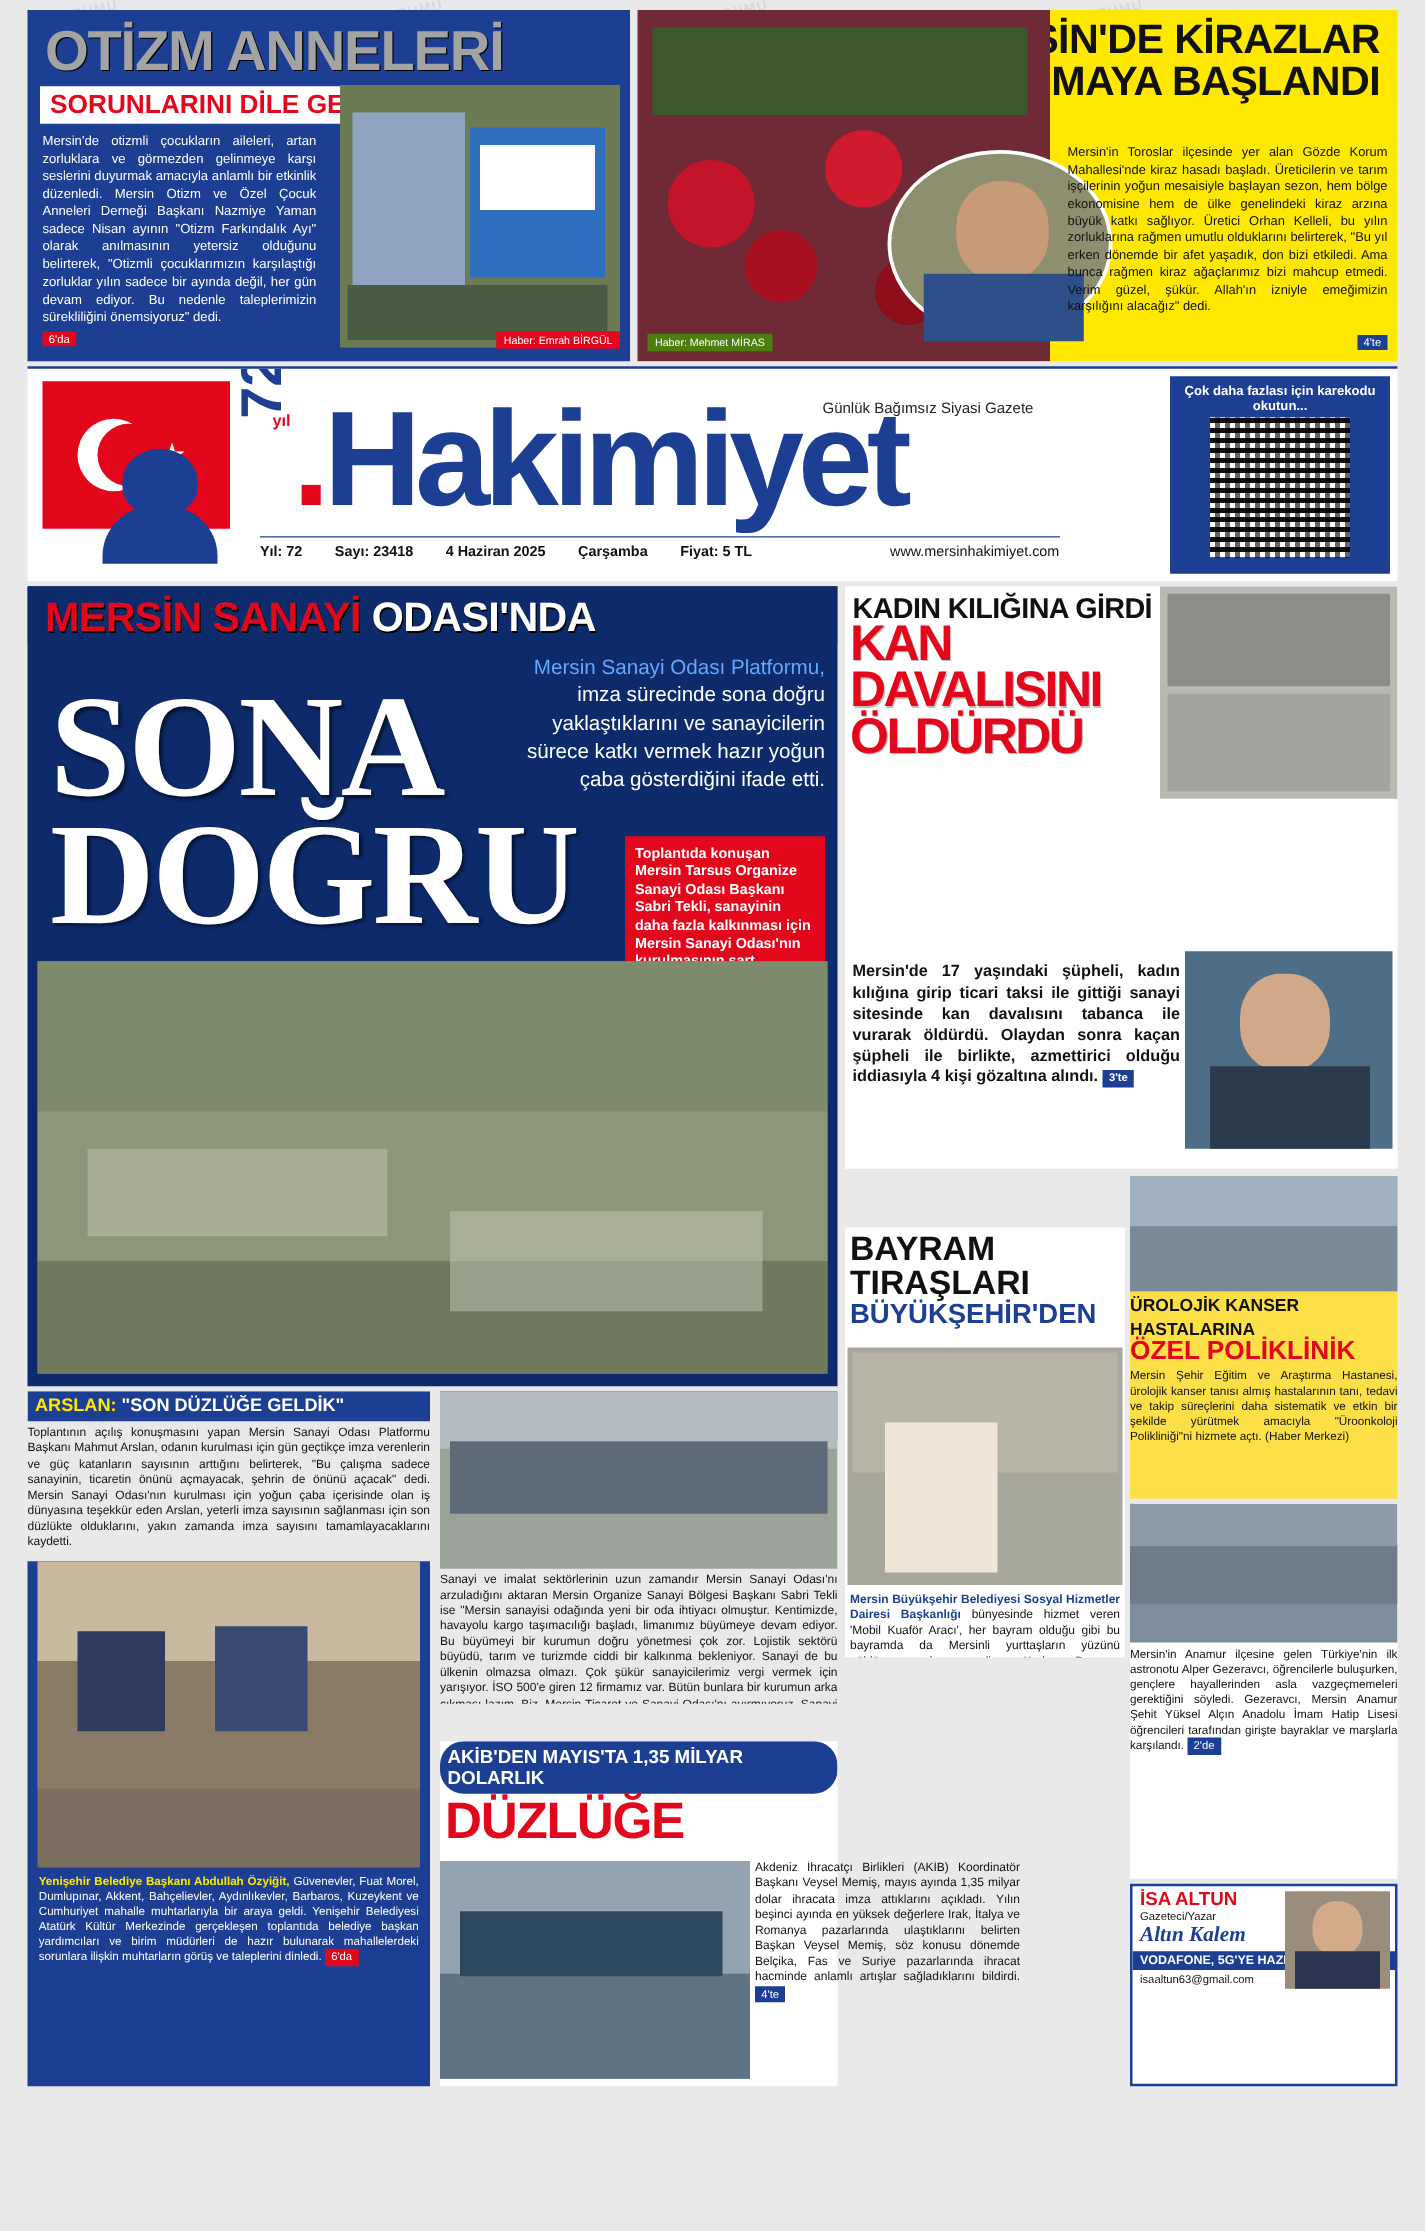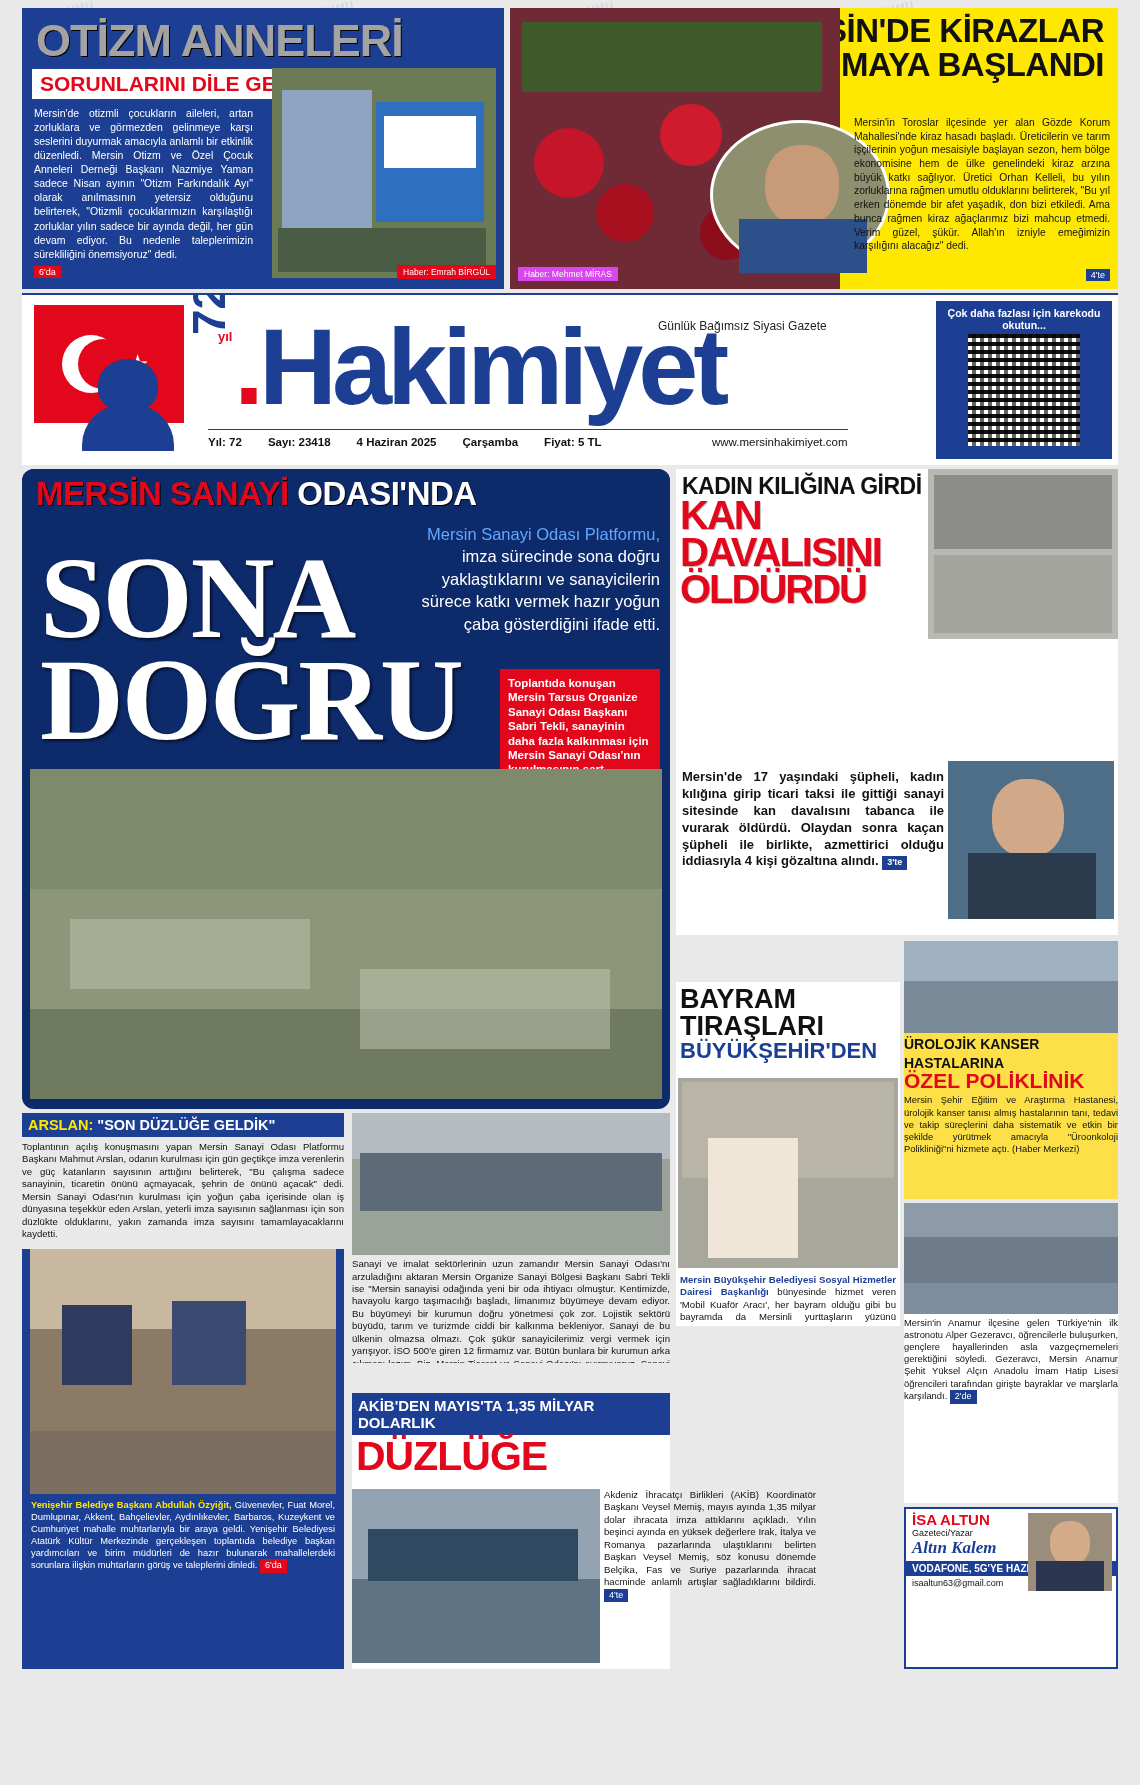--- a/index.html
+++ b/index.html
@@ -29,41 +29,41 @@
   #otizm .phcap { position:absolute; right:8px; bottom:10px; background:#e2071b; color:#fff; font-size:8.5px; padding:2px 6px; }
   #otizm .more { display:inline-block; background:#e2071b; color:#fff; font-size:9px; padding:1px 5px; margin-left:12px; }
 
   
   #kiraz { left:510px; top:8px; width:608px; height:281px; background:#ffe800; }
   #kiraz .hd { text-align:right; padding:6px 14px 0 0; }
   #kiraz .hd div { font-size:33px; font-weight:bold; color:#111; line-height:1.02; letter-spacing:-0.5px; }
   #kiraz .ph { position:absolute; left:0px; top:0px; width:330px; height:281px; background:#5a2030; }
   #kiraz .body { position:absolute; right:8px; top:108px; width:256px; font-size:10.3px; line-height:1.33; text-align:justify; }
   #kiraz .oval { position:absolute; left:200px; top:112px; width:180px; height:150px; border-radius:50%; background:#8d8f6e; border:3px solid #fff; }
-  #kiraz .phcap { position:absolute; left:8px; bottom:8px; background:#d946ef; color:#fff; font-size:8.5px; padding:2px 6px; }
+  #kiraz .phcap { position:absolute; left:8px; bottom:8px; background:#4d7c0f; color:#fff; font-size:8.5px; padding:2px 6px; }
   #kiraz .more { display:inline-block; background:#1c3f94; color:#fff; font-size:9px; padding:1px 5px; }
 
   
   #mast { left:22px; top:293px; width:1096px; height:172px; background:#fff; border-top:2px solid #1c3f94; }
   #flag { position:absolute; left:12px; top:10px; width:150px; height:118px; background:#e2071b; }
   #ata { position:absolute; left:52px; top:58px; width:104px; height:98px; }
   #yil { position:absolute; left:160px; top:40px; color:#1c3f94; font-weight:bold; font-size:46px; transform:rotate(-90deg); transform-origin:left top; }
   #yilsm { position:absolute; left:196px; top:34px; color:#e2071b; font-size:13px; font-weight:bold; }
   #logo { position:absolute; left:212px; top:18px; font-size:108px; font-weight:bold; color:#1c3f94; letter-spacing:-5px; line-height:1; }
   #slogan { position:absolute; left:636px; top:24px; font-size:12px; color:#222; }
   #infobar { position:absolute; left:186px; top:141px; width:640px; font-size:11.5px; font-weight:bold; color:#111; display:flex; gap:26px; }
   #web { position:absolute; left:690px; top:141px; font-size:11.5px; color:#111; }
   #qrbox { position:absolute; right:6px; top:6px; width:176px; height:158px; background:#1c3f94; color:#fff; padding:4px; }
   #qrbox .qt { font-size:10.5px; font-weight:bold; text-align:center; line-height:1.15; padding:2px 2px 3px; }
   #qr { width:112px; height:112px; margin:0 auto; background:
       repeating-linear-gradient(0deg,#fff 0 4px,#111 4px 8px),
       repeating-linear-gradient(90deg,#fff 0 4px,rgba(17,17,17,0.65) 4px 8px); background-blend-mode:multiply; }
 
   
-  #main { left:22px; top:469px; width:648px; height:640px; background:#0d2a6b;border-radius:12px; }
+  #main { left:22px; top:469px; width:648px; height:640px; background:#0d2a6b; }
   #main .kicker { background:#0d2a6b; color:#fff; font-size:33px; font-weight:bold; padding:6px 0 2px 14px; letter-spacing:-0.5px; text-shadow:1px 1px 0 #000; }
   #main .kicker b { color:#e2071b; }
   #main .lead { position:absolute; right:10px; top:54px; width:268px; color:#fff; font-size:16.5px; line-height:1.36; text-align:right; }
   #main .lead u { color:#63a8ff; text-decoration:none; }
   #sona { position:absolute; left:18px; top:78px; color:#fff; font-family:"Liberation Serif", serif; font-size:116px; font-weight:bold; line-height:0.88; letter-spacing:-2px; text-shadow:2px 2px 3px rgba(0,0,0,.6); }
   #redbox { position:absolute; right:10px; top:200px; width:160px; background:#e2071b; color:#fff; font-size:11.5px; font-weight:bold; line-height:1.25; padding:7px 8px; }
   #aerial { position:absolute; left:8px; top:300px; width:632px; height:330px; background:#6f7b63; }
 
   
   #kan { left:676px; top:469px; width:442px; height:466px; background:#fff; }
@@ -112,21 +112,21 @@
   
   #ozy { left:22px; top:1249px; width:322px; height:420px; background:#1c3f94; }
   #ozy .h1 { color:#fff; font-size:27px; font-weight:bold; padding:5px 0 0 8px; line-height:1; text-shadow:1px 1px 0 #000; }
   #ozy .h2 { color:#fff; font-size:25px; font-weight:bold; padding:2px 0 4px 8px; line-height:1; text-shadow:1px 1px 0 #000; }
   #ozy .ph { width:306px; height:182px; margin:0 8px; background:#7d6f5f; }
   #ozy .body { color:#fff; font-size:9.3px; line-height:1.3; text-align:justify; padding:5px 9px; }
   #ozy .more { display:inline-block; background:#e2071b; color:#fff; font-size:9px; padding:1px 5px; }
 
   
   #ihr { left:352px; top:1393px; width:318px; height:276px; background:#fff; }
-  #ihr .kick { background:#1c3f94; color:#fff; font-size:15px; font-weight:bold; padding:4px 6px; }
+  #ihr .kick { background:#1c3f94; color:#fff; font-size:15px; font-weight:bold; padding:4px 6px;border-radius:19px; }
   #ihr .big { color:#e2071b; font-size:41px; font-weight:bold; line-height:1; letter-spacing:-1px; padding:1px 0 2px 4px; }
   #ihr .ph { position:absolute; left:0; top:96px; width:248px; height:174px; background:#90a0ad; }
 
   #ihrtxt { left:604px; top:1489px; width:212px; font-size:9.6px; line-height:1.3; text-align:justify; }
   #ihrtxt .more { display:inline-block; background:#1c3f94; color:#fff; font-size:9px; padding:1px 5px; }
 
   
   #isa { left:904px; top:1507px; width:214px; height:162px; border:2px solid #1c3f94; background:#fff; }
   #isa .n { color:#e2071b; font-size:15px; font-weight:bold; padding:2px 0 0 6px; }
   #isa .r { font-size:9px; padding-left:6px; }

